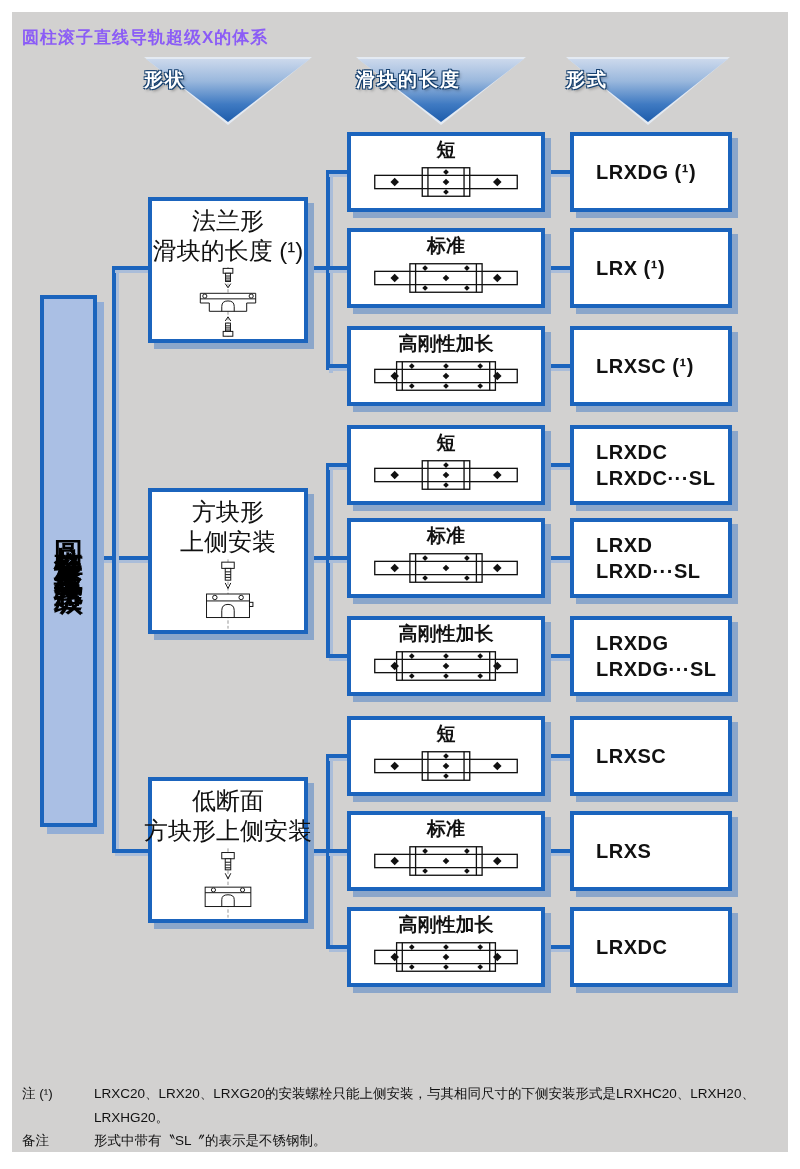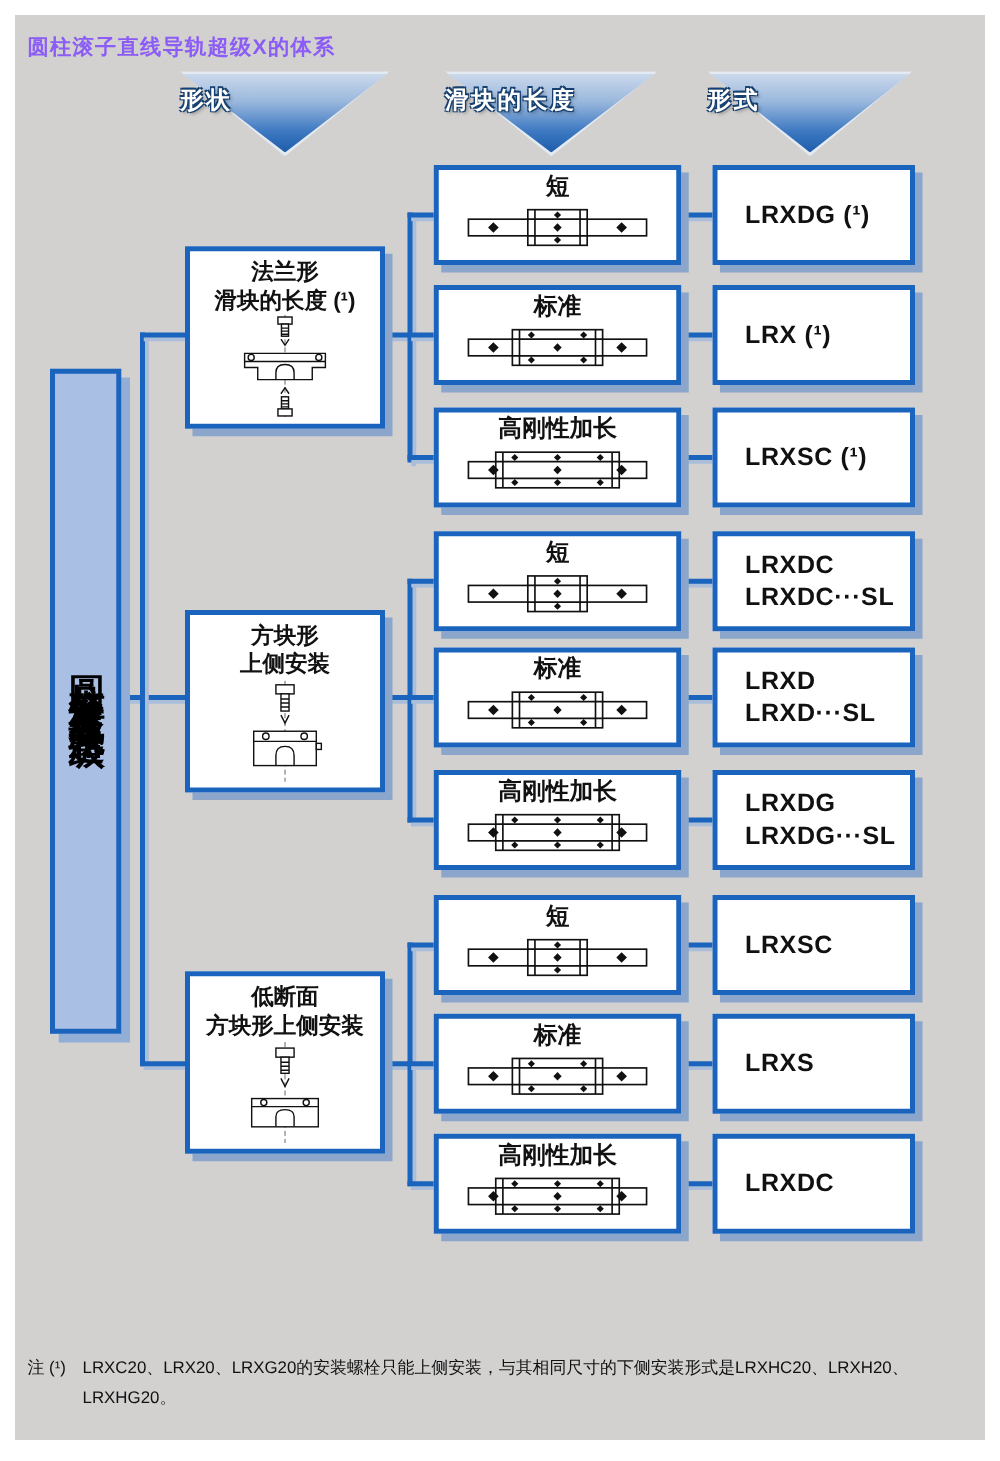--- a/index.html
+++ b/index.html
@@ -31,39 +31,39 @@
 
   
   .box{position:absolute;background:#ffffff;border:4px solid #1b64bd;box-sizing:border-box;
     box-shadow:6px 6px 0 #8ba6ca;z-index:2;}
   .root-box{left:40px;top:295px;width:57px;height:532px;background:#aabfe4;
     box-shadow:7px 7px 0 #93aed6;display:flex;align-items:center;justify-content:center;}
   .root-label{writing-mode:vertical-rl;text-orientation:upright;font-size:29px;font-weight:bold;
     letter-spacing:5px;color:#000;line-height:1;}
 
   .shape-box{left:148px;width:160px;height:146px;display:flex;flex-direction:column;align-items:center;padding-top:5px;}
-  .shape-box .shape-line{font-size:18px;font-weight:bold;line-height:1.25;text-align:left;white-space:nowrap;}
+  .shape-box .shape-line{font-size:24px;font-weight:normal;line-height:1.25;text-align:left;white-space:nowrap;}
   .shape-box svg{display:block;margin:1px auto 0;}
   .shape1{top:197px;} .shape2{top:488px;} .shape3{top:777px;}
 
   .mid{left:347px;width:198px;height:80px;display:flex;flex-direction:column;align-items:center;padding-top:3px;}
   .mid .len-label{font-size:19px;font-weight:bold;line-height:1.15;}
   .rail{margin-top:0px;}
 
   .rb{left:570px;width:162px;height:80px;display:flex;flex-direction:column;justify-content:center;padding-left:22px;box-sizing:border-box;}
   .rb .model-line{font-size:20px;font-weight:bold;letter-spacing:.5px;line-height:1.3;white-space:nowrap;}
   .model-line:empty{display:none;}
 
   .rt1{top:132px;} .rt2{top:228px;} .rt3{top:326px;}
   .rt4{top:425px;} .rt5{top:518px;} .rt6{top:616px;}
   .rt7{top:716px;} .rt8{top:811px;} .rt9{top:907px;}
 
   
   .notes{position:absolute;left:22px;top:1082px;width:748px;font-size:13.5px;line-height:1.75;color:#111;}
-  .note-row{display:flex;}
+  .note-row{display:flex;gap:28px;}
   .note-label{flex:0 0 44px;white-space:nowrap;}
   .note-body{flex:1;}
 </style>
 </head>
 <body>
 
 <div class="panel"></div>
 
 <div class="page-title">圆柱滚子直线导轨超级X的体系</div>
 
@@ -406,13 +406,17 @@
 <div class="box rb rt9">
   <div class="model-line">LRXDC</div>
 
 </div>
 
 <div class="notes">
   <div class="note-row">
     <div class="note-label">注 (¹)</div>
     <div class="note-body">LRXC20、LRX20、LRXG20的安装螺栓只能上侧安装，与其相同尺寸的下侧安装形式是LRXHC20、LRXH20、LRXHG20。</div>
   </div>
+  <div class="note-row">
+    <div class="note-label">备注</div>
+    <div class="note-body">形式中带有〝SL〞的表示是不锈钢制。</div>
+  </div>
 </div>
 
 </body></html>

